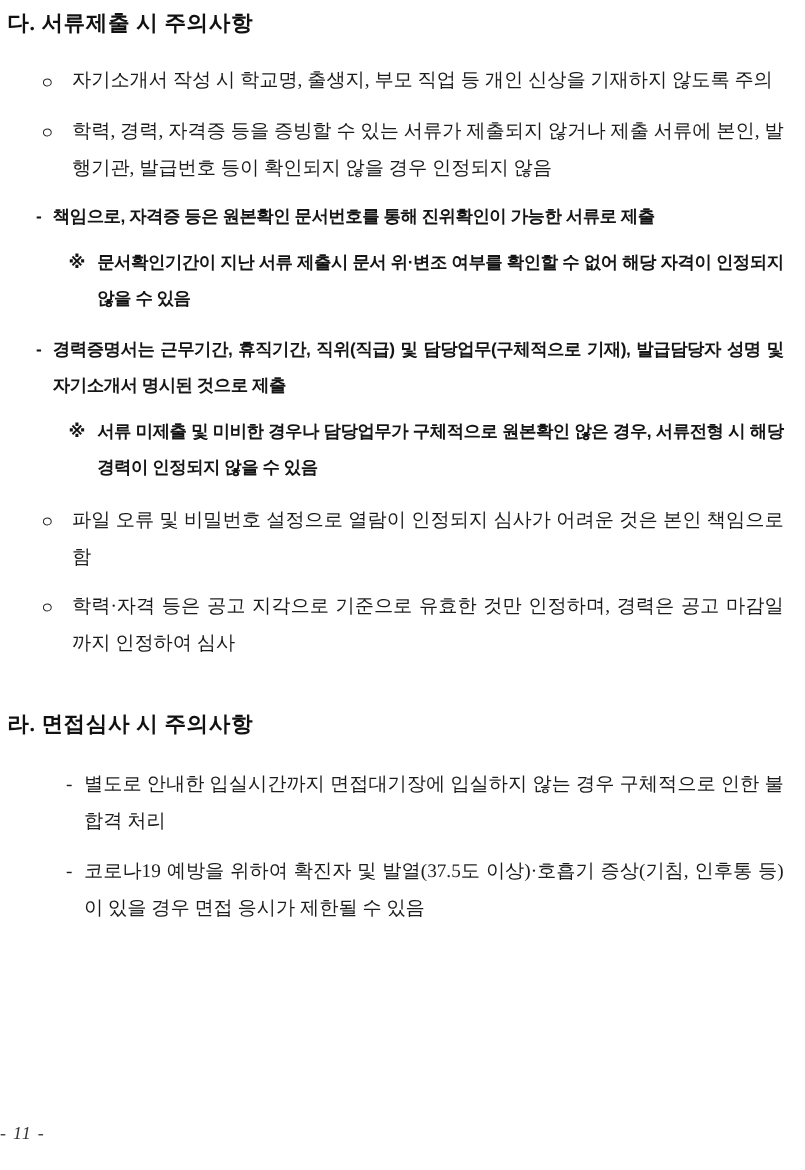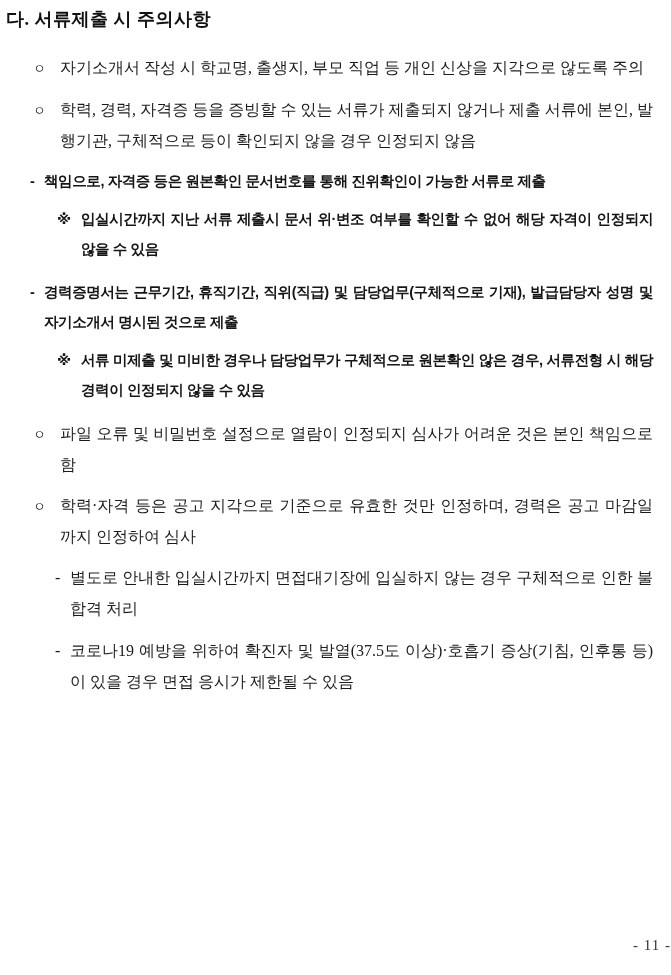--- a/index.html
+++ b/index.html
@@ -75,51 +75,52 @@
   .lvl-dash2 {
     margin-left: 49px;
     grid-template-columns: 15px 1fr;
     margin-bottom: 11px;
   }
   .footer {
     position: absolute;
     left: 0;
     right: 0;
     bottom: 14px;
-    text-align: right;
+    text-align: left;
     font-size: 15px;
     color: #333333;
     letter-spacing: 1px;
+    font-style: italic;
   }
 </style>
 </head>
 <body>
 
 <div class="page">
 
   <h2 class="heading">다. 서류제출 시 주의사항</h2>
 
   <div class="item lvl-circle">
     <span class="marker">ㅇ</span>
-    <span class="txt">자기소개서 작성 시 학교명, 출생지, 부모 직업 등 개인 신상을 지각으로 않도록 주의</span>
+    <span class="txt">자기소개서 작성 시 학교명, 출생지, 부모 직업 등 개인 신상을 기재하지 않도록 주의</span>
   </div>
 
   <div class="item lvl-circle">
     <span class="marker">ㅇ</span>
-    <span class="txt">학력, 경력, 자격증 등을 증빙할 수 있는 서류가 제출되지 않거나 제출 서류에 본인, 발행기관, 구체적으로 등이 확인되지 않을 경우 인정되지 않음</span>
+    <span class="txt">학력, 경력, 자격증 등을 증빙할 수 있는 서류가 제출되지 않거나 제출 서류에 본인, 발행기관, 발급번호 등이 확인되지 않을 경우 인정되지 않음</span>
   </div>
 
   <div class="item lvl-dash1 emph">
     <span class="marker">-</span>
     <span class="txt">책임으로, 자격증 등은 원본확인 문서번호를 통해 진위확인이 가능한 서류로 제출</span>
   </div>
 
   <div class="item lvl-note emph">
     <span class="marker">※</span>
-    <span class="txt">입실시간까지 지난 서류 제출시 문서 위·변조 여부를 확인할 수 없어 해당 자격이 인정되지 않을 수 있음</span>
+    <span class="txt">문서확인기간이 지난 서류 제출시 문서 위·변조 여부를 확인할 수 없어 해당 자격이 인정되지 않을 수 있음</span>
   </div>
 
   <div class="item lvl-dash1 emph">
     <span class="marker">-</span>
     <span class="txt">경력증명서는 근무기간, 휴직기간, 직위(직급) 및 담당업무(구체적으로 기재), 발급담당자 성명 및 자기소개서 명시된 것으로 제출</span>
   </div>
 
   <div class="item lvl-note emph">
     <span class="marker">※</span>
     <span class="txt">서류 미제출 및 미비한 경우나 담당업무가 구체적으로 원본확인 않은 경우, 서류전형 시 해당 경력이 인정되지 않을 수 있음</span>
@@ -128,20 +129,21 @@
   <div class="item lvl-circle">
     <span class="marker">ㅇ</span>
     <span class="txt">파일 오류 및 비밀번호 설정으로 열람이 인정되지 심사가 어려운 것은 본인 책임으로 함</span>
   </div>
 
   <div class="item lvl-circle">
     <span class="marker">ㅇ</span>
     <span class="txt">학력·자격 등은 공고 지각으로 기준으로 유효한 것만 인정하며, 경력은 공고 마감일까지 인정하여 심사</span>
   </div>
 
+  <h2 class="heading second">라. 면접심사 시 주의사항</h2>
 
   <div class="item lvl-dash2">
     <span class="marker">-</span>
     <span class="txt">별도로 안내한 입실시간까지 면접대기장에 입실하지 않는 경우 구체적으로 인한 불합격 처리</span>
   </div>
 
   <div class="item lvl-dash2">
     <span class="marker">-</span>
     <span class="txt">코로나19 예방을 위하여 확진자 및 발열(37.5도 이상)·호흡기 증상(기침, 인후통 등)이 있을 경우 면접 응시가 제한될 수 있음</span>
   </div>

